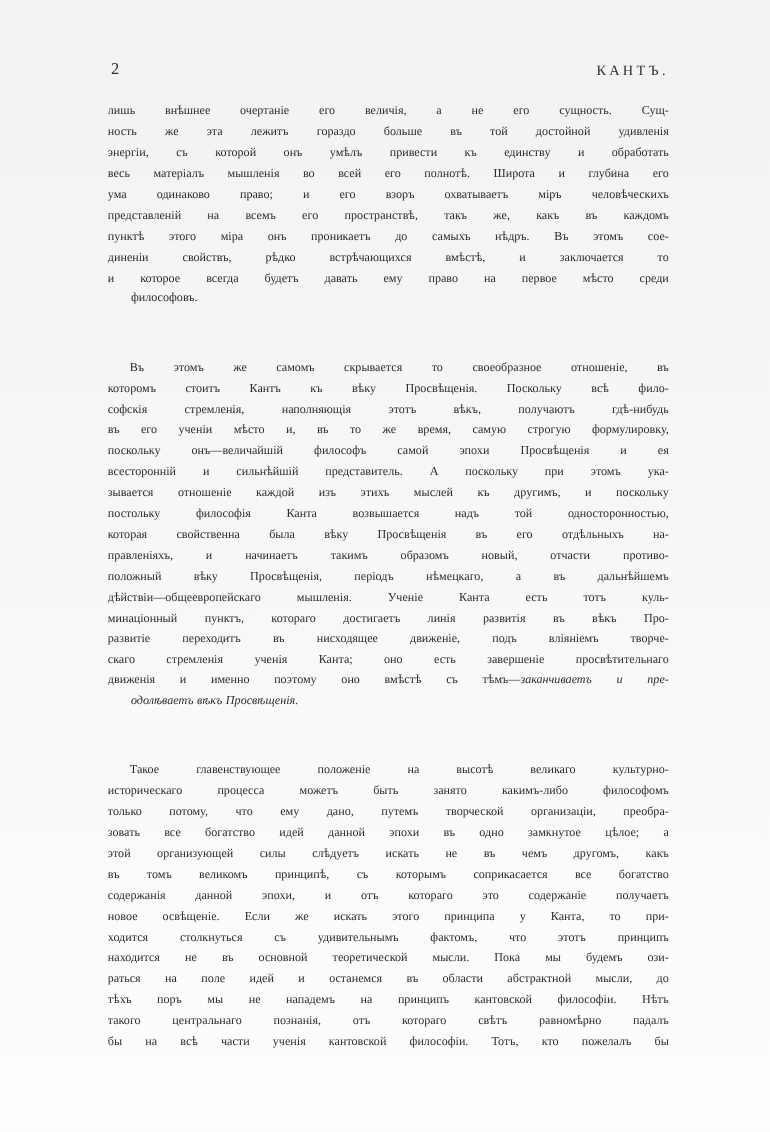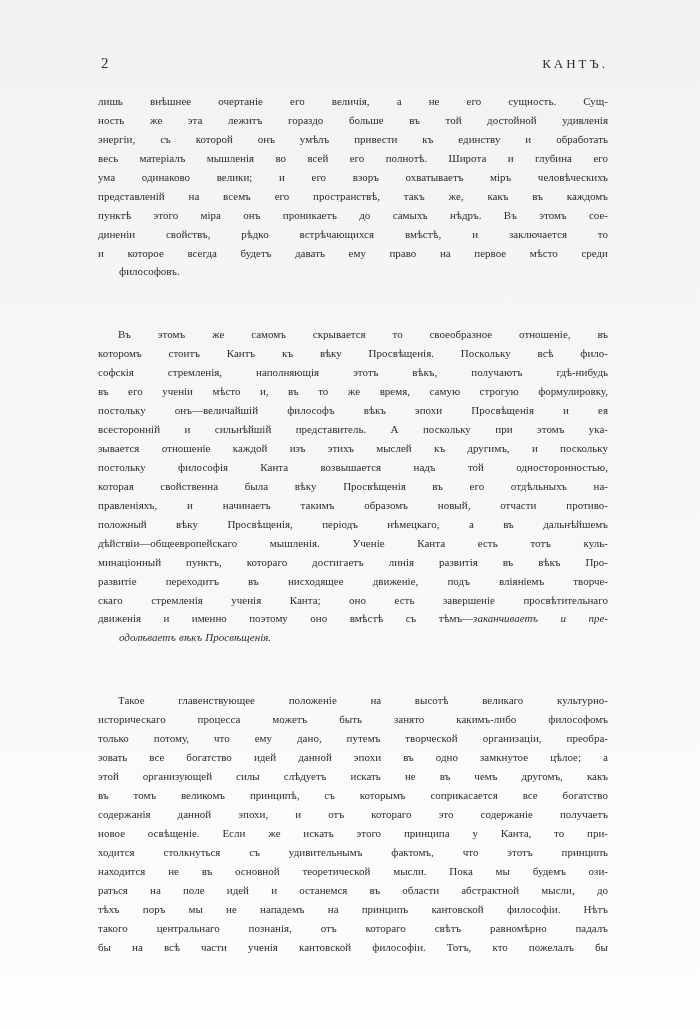--- a/index.html
+++ b/index.html
@@ -72,31 +72,31 @@
 <div class="page" style="color: rgb(47, 45, 43);">
   <div class="header">
     <span class="pagenum">2</span>
     <span class="runtitle">КАНТЪ.</span>
   </div>
   <div class="textblock" id="text-block">
       <div class="jline"><span>лишь внѣшнее очертаніе его величія, а не его сущность. Сущ-</span></div>
       <div class="jline"><span>ность же эта лежитъ гораздо больше въ той достойной удивленія</span></div>
       <div class="jline"><span>энергіи, съ которой онъ умѣлъ привести къ единству и обработать</span></div>
       <div class="jline"><span>весь матеріалъ мышленія во всей его полнотѣ. Широта и глубина его</span></div>
-      <div class="jline"><span>ума одинаково велики; и его взоръ охватываетъ міръ человѣческихъ</span></div>
+      <div class="jline"><span>ума одинаково право; и его взоръ охватываетъ міръ человѣческихъ</span></div>
       <div class="jline"><span>представленій на всемъ его пространствѣ, такъ же, какъ въ каждомъ</span></div>
       <div class="jline"><span>пунктѣ этого міра онъ проникаетъ до самыхъ нѣдръ. Въ этомъ сое-</span></div>
       <div class="jline"><span>диненіи свойствъ, рѣдко встрѣчающихся вмѣстѣ, и заключается то</span></div>
       <div class="jline"><span>и которое всегда будетъ давать ему право на первое мѣсто среди</span></div>
       <div class="jline last"><span>философовъ.</span></div>
       <div class="jline indent"><span>Въ этомъ же самомъ скрывается то своеобразное отношеніе, въ</span></div>
       <div class="jline"><span>которомъ стоитъ Кантъ къ вѣку Просвѣщенія. Поскольку всѣ фило-</span></div>
       <div class="jline"><span>софскія стремленія, наполняющія этотъ вѣкъ, получаютъ гдѣ-нибудь</span></div>
       <div class="jline"><span>въ его ученіи мѣсто и, въ то же время, самую строгую формулировку,</span></div>
-      <div class="jline"><span>постольку онъ—величайшій философъ вѣкъ эпохи Просвѣщенія и ея</span></div>
+      <div class="jline"><span>поскольку онъ—величайшій философъ самой эпохи Просвѣщенія и ея</span></div>
       <div class="jline"><span>всесторонній и сильнѣйшій представитель. А поскольку при этомъ ука-</span></div>
       <div class="jline"><span>зывается отношеніе каждой изъ этихъ мыслей къ другимъ, и поскольку</span></div>
       <div class="jline"><span>постольку философія Канта возвышается надъ той односторонностью,</span></div>
       <div class="jline"><span>которая свойственна была вѣку Просвѣщенія въ его отдѣльныхъ на-</span></div>
       <div class="jline"><span>правленіяхъ, и начинаетъ такимъ образомъ новый, отчасти противо-</span></div>
       <div class="jline"><span>положный вѣку Просвѣщенія, періодъ нѣмецкаго, а въ дальнѣйшемъ</span></div>
       <div class="jline"><span>дѣйствіи—общеевропейскаго мышленія. Ученіе Канта есть тотъ куль-</span></div>
       <div class="jline"><span>минаціонный пунктъ, котораго достигаетъ линія развитія въ вѣкъ Про-</span></div>
       <div class="jline"><span>развитіе переходитъ въ нисходящее движеніе, подъ вліяніемъ творче-</span></div>
       <div class="jline"><span>скаго стремленія ученія Канта; оно есть завершеніе просвѣтительнаго</span></div>

